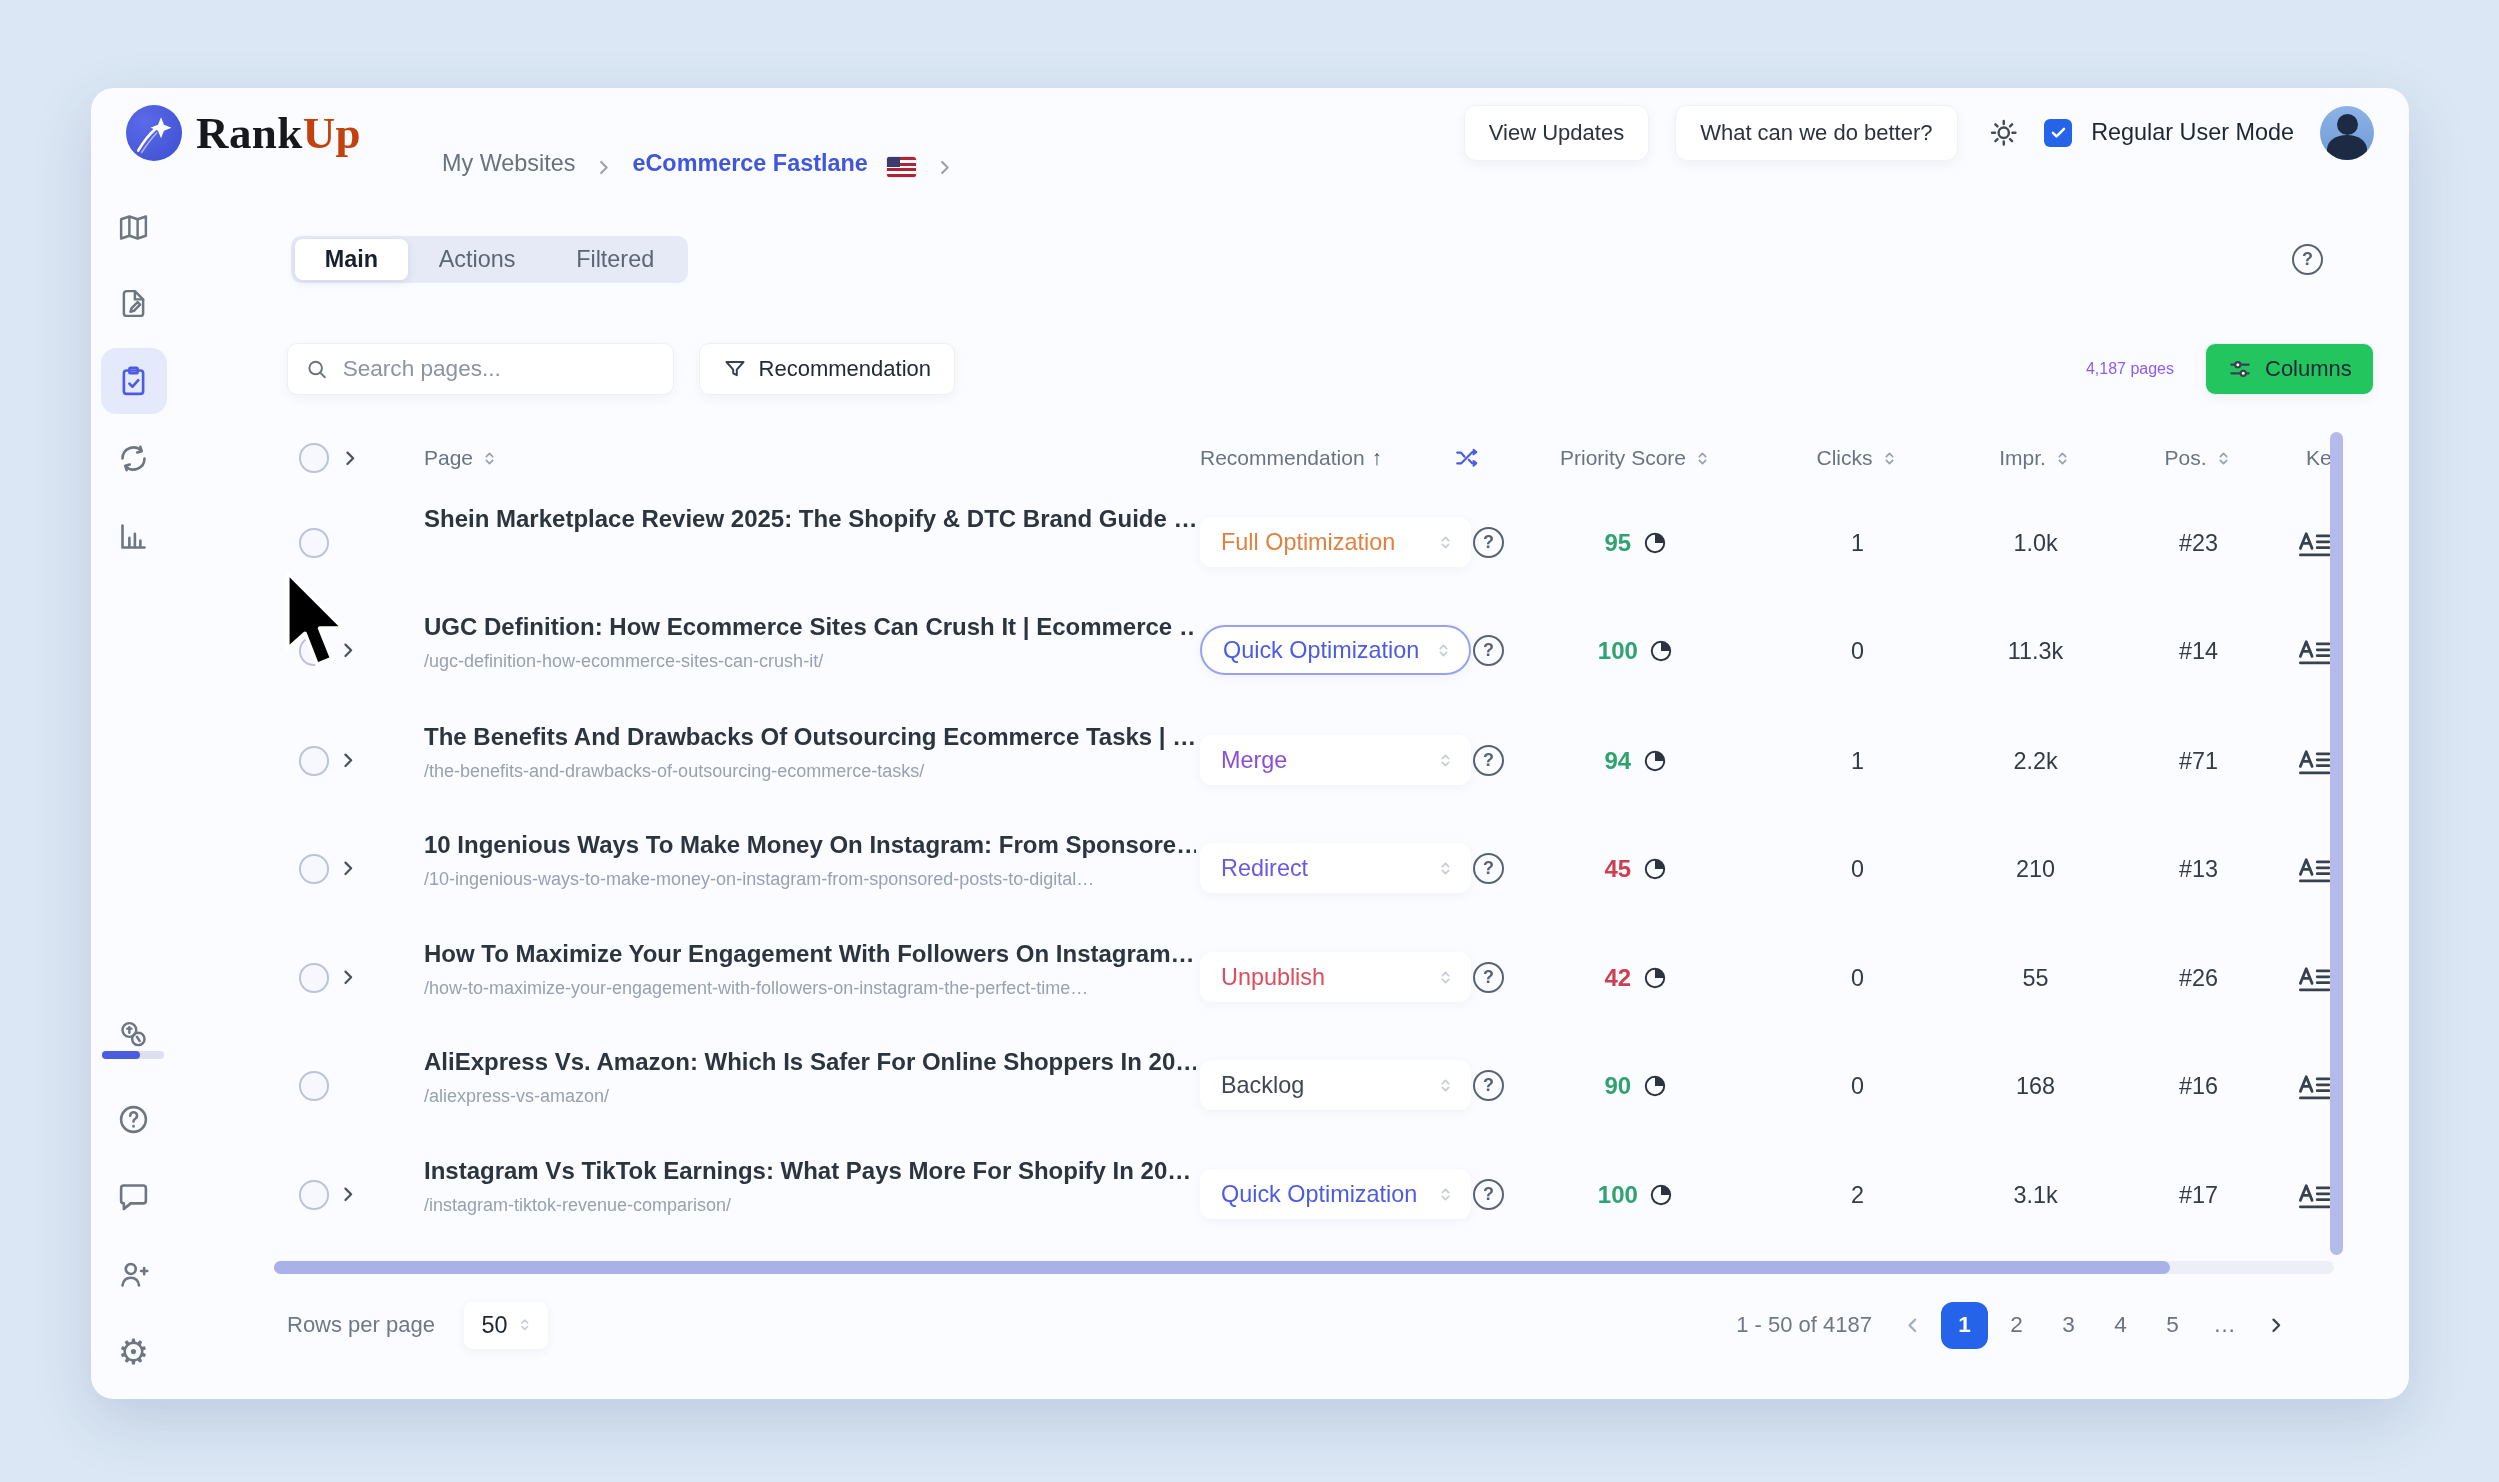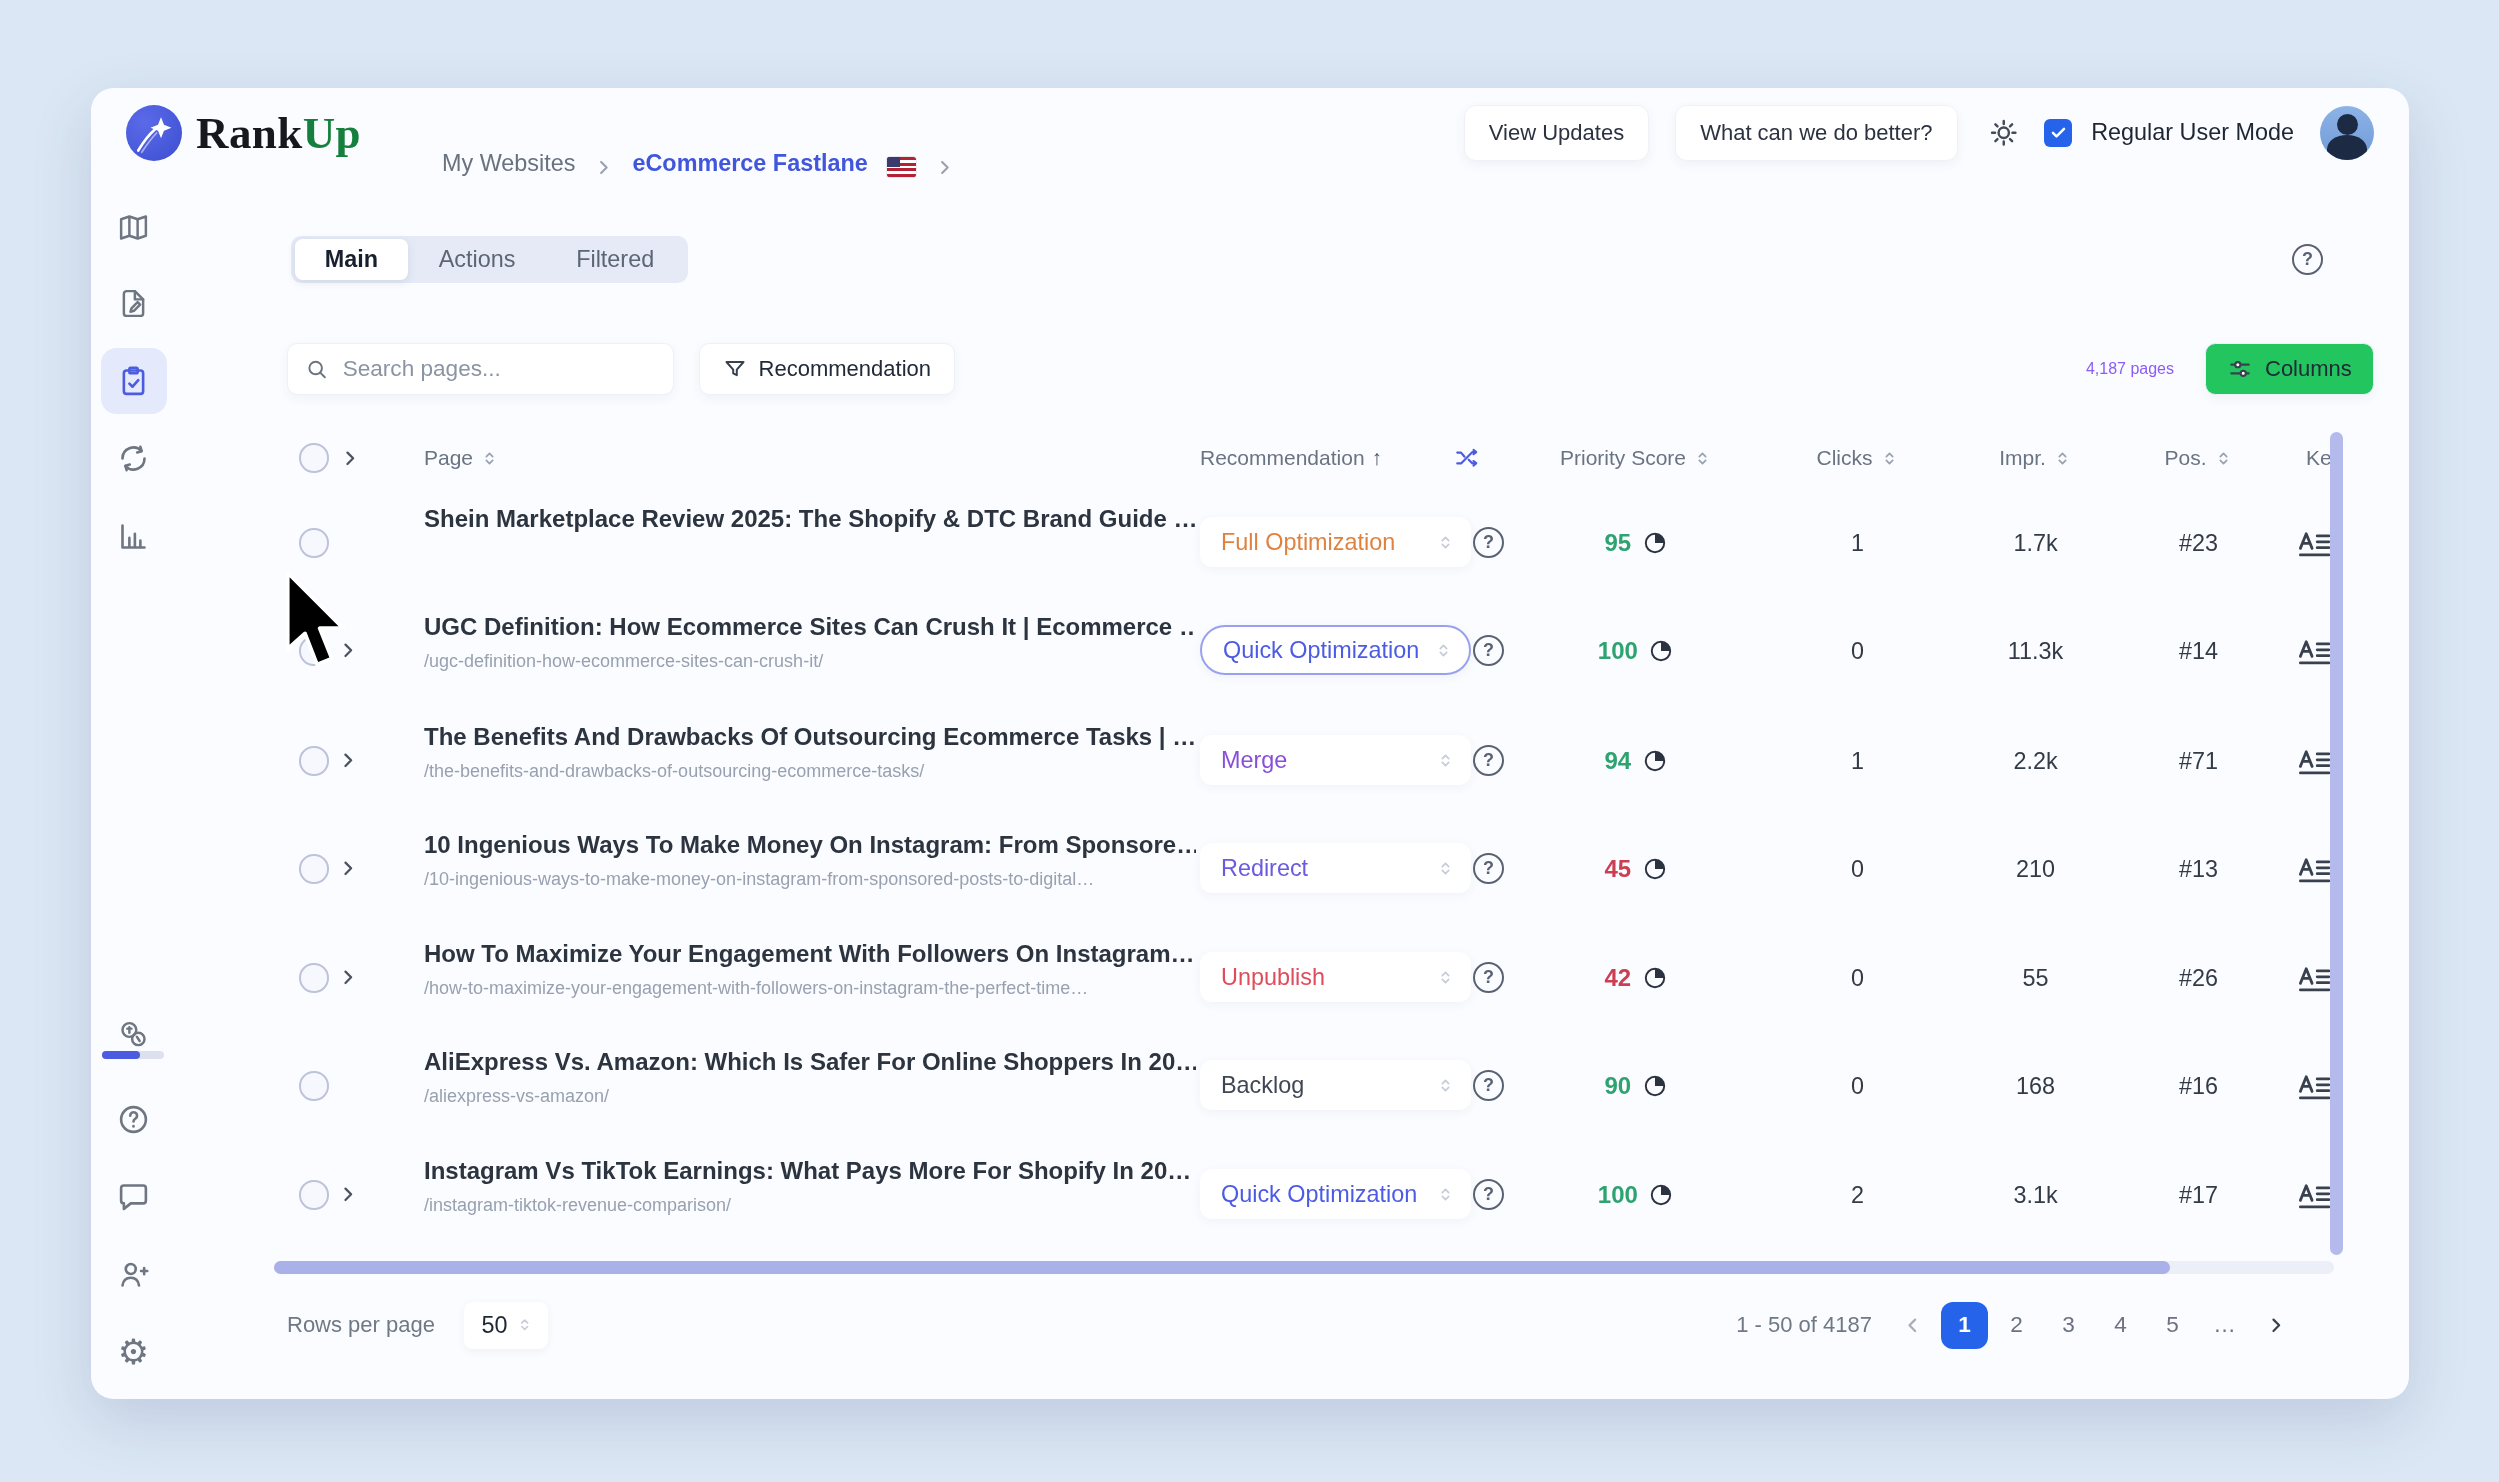--- a/index.html
+++ b/index.html
@@ -12,21 +12,21 @@
           background:#fbfcff; border-radius:22.6px; box-shadow:0 21px 61px rgba(45,65,120,.16);
           overflow:hidden; }
 
   
   .hdr { position:absolute; left:0; top:0; width:100%; height:89px; }
   .logo { position:absolute; left:35px; top:0; height:89px; display:flex; align-items:center; gap:14px; }
   .logo-badge { width:56px; height:56px; border-radius:50%;
                 background:radial-gradient(circle at 32% 30%, #5a6ae9, #3c4ed0); position:relative; }
   .logo-badge svg { position:absolute; inset:0; }
   .logo-text { font-family:"Liberation Serif", serif; font-size:45px; font-weight:700; color:#16181d; letter-spacing:0.4px; }
-  .logo-text .accent { color:#15803d; }
+  .logo-text .accent { color:#c2410c; }
 
   .crumbs { position:absolute; left:351px; top:0; height:89px; display:flex; align-items:flex-end; gap:19px; font-size:23.4px; }
   .crumb-root { color:#69727f; }
   .crumb-site { color:#4056dd; font-weight:700; }
   .crumb-sep { color:#9aa1ad; display:flex; }
   .usflag { width:29.5px; height:20px; border-radius:2.6px; overflow:hidden; position:relative; display:inline-block;
             background:repeating-linear-gradient(#b22234 0 2.9px, #fff 2.9px 5.7px); box-shadow:0 0 0 0.9px rgba(0,0,0,.08); }
   .usflag::after { content:""; position:absolute; left:0; top:0; width:13px; height:10.4px; background:#3c3b6e; }
 
   .hdr-right { position:absolute; right:35px; top:0; height:89px; display:flex; align-items:center; gap:26px; }
@@ -364,21 +364,21 @@
       <div class="scorecell">
         <span class="scoreval" style="color: rgb(46, 163, 111);">95</span>
         <span class="pieicon">
             <svg width="26" height="26" viewBox="0 0 24 24" fill="none" stroke="currentColor" stroke-width="1.8">
               <circle cx="12" cy="12" r="8.5"></circle>
               <path d="M12 3.5 A8.5 8.5 0 0 1 20.5 12 L12 12 Z" fill="currentColor" stroke="none"></path>
             </svg>
           </span>
       </div>
       <span class="numcell clicks">1</span>
-      <span class="numcell impr">1.7k</span>
+      <span class="numcell impr">1.0k</span>
       <span class="numcell pos">#23</span>
       <span class="kwcell"><svg width="38" height="36" viewBox="0 0 26 24" fill="none" stroke="currentColor" stroke-width="1.9" stroke-linecap="round" stroke-linejoin="round">
             <path d="M3 15 l4-10 4 10 M4.6 11.5 h4.8"></path>
             <path d="M14.5 6.5 h8 M14.5 10.5 h8 M14.5 14.5 h8"></path>
             <path d="M3 19.5 h19.5"></path>
           </svg></span>
     </div>
 
     <div class="row" style="top:511px">
       <span class="rcheck circle"></span>

